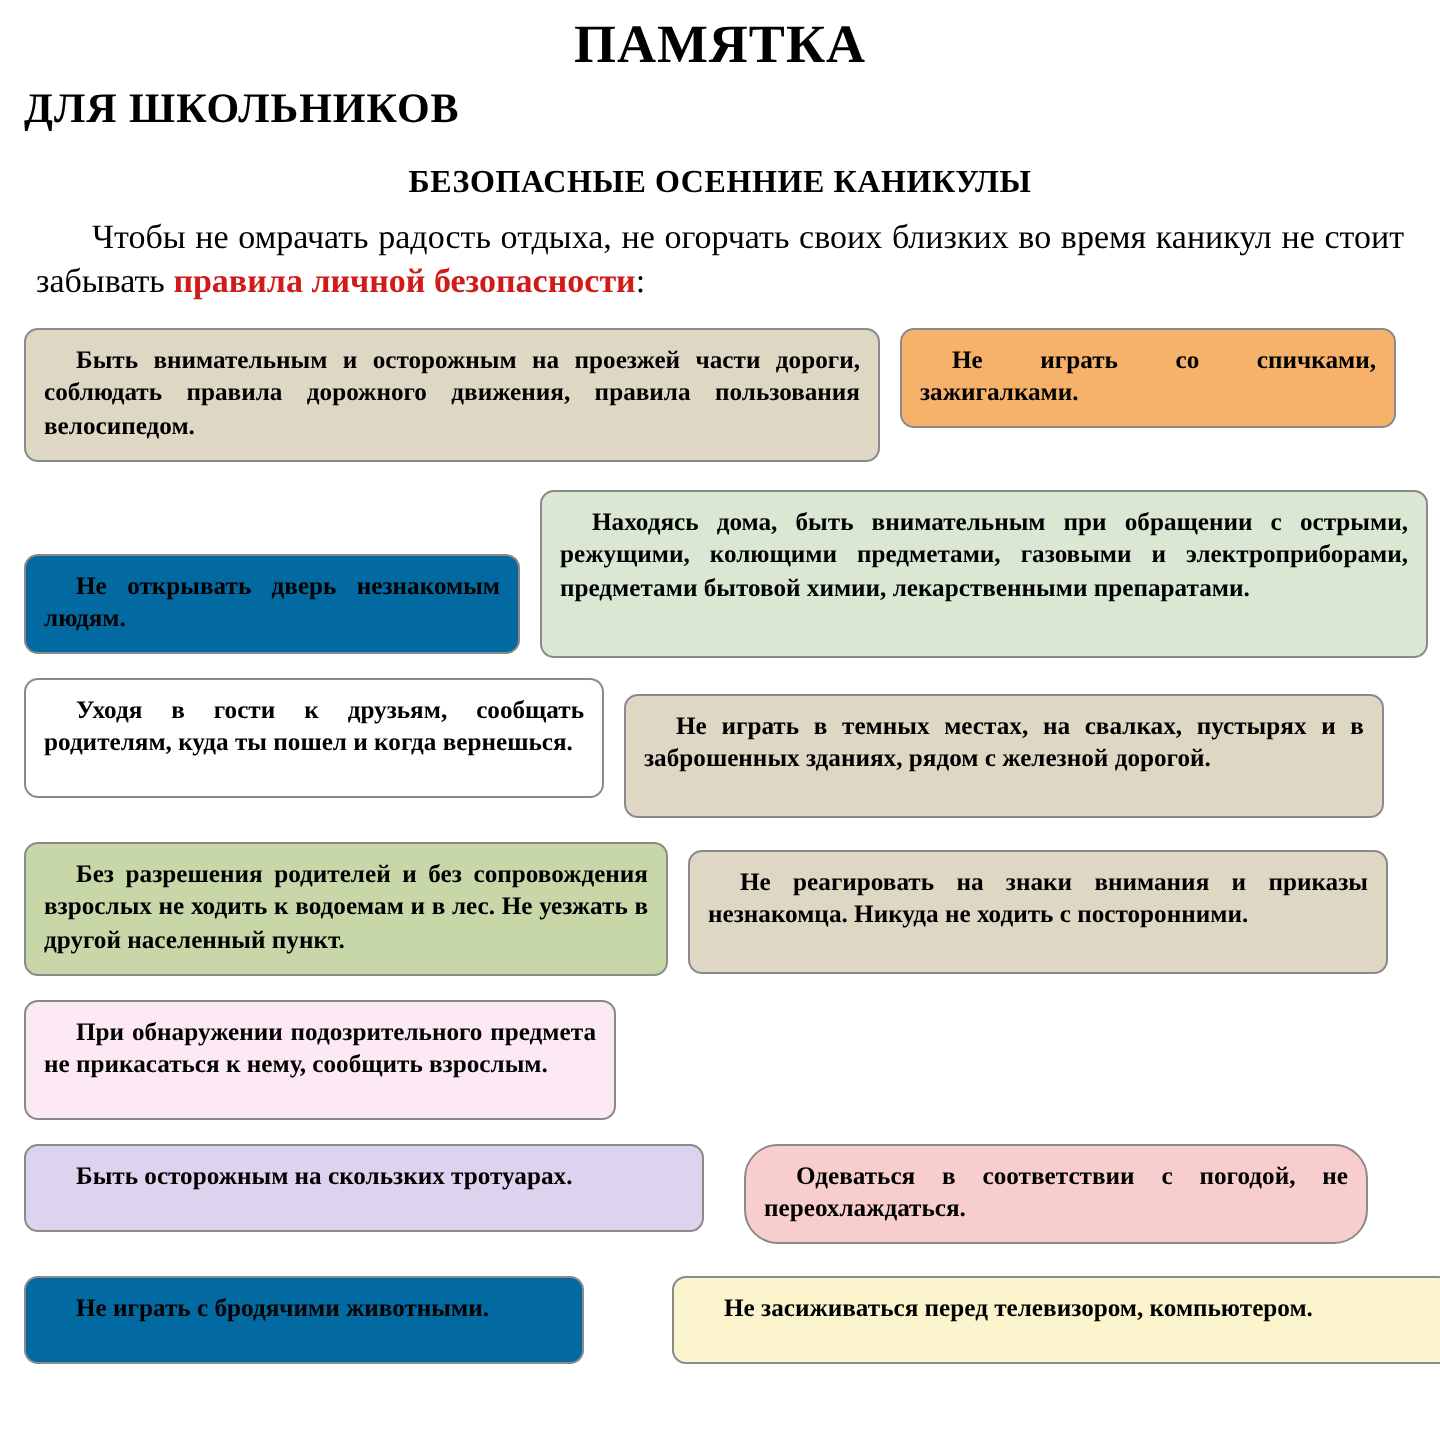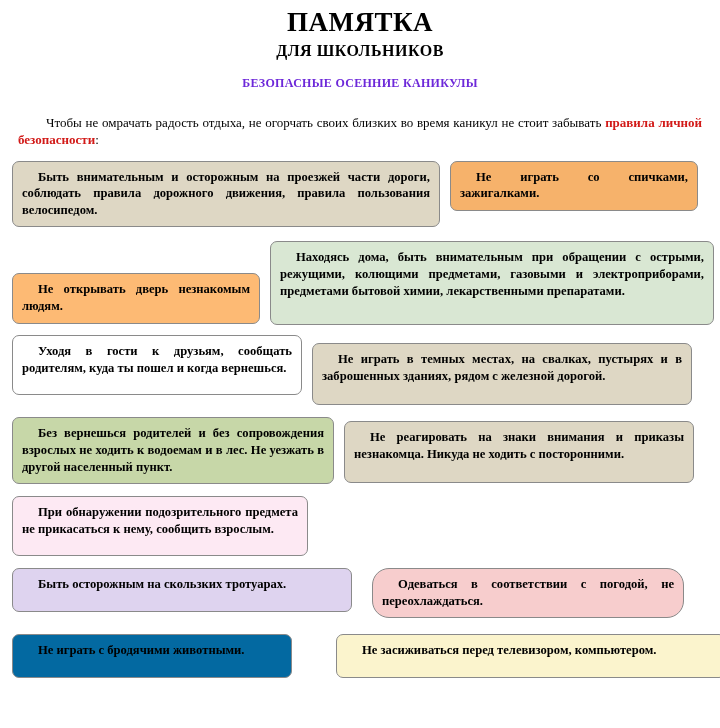--- a/index.html
+++ b/index.html
@@ -25,39 +25,39 @@
   .title-main {
     text-align: center;
     font-family: "Liberation Serif", serif;
     font-weight: bold;
     font-size: 27px;
     letter-spacing: 0.5px;
     line-height: 1.05;
     margin: 2px 0 0 0;
   }
   .title-sub {
-    text-align: center;
+    text-align: left;
     font-family: "Liberation Serif", serif;
     font-weight: bold;
-    font-size: 16px;
+    font-size: 21px;
     letter-spacing: 0.5px;
     margin: 6px 0 0 0;
   }
   .title-red {
     text-align: center;
     font-family: "Liberation Serif", serif;
     font-weight: bold;
-    font-size: 12px;
-    color: #6d28d9;
+    font-size: 16px;
+    color: #000000;
     letter-spacing: 0.3px;
     margin: 16px 0 0 0;
   }
   .intro {
-    margin: 24px 6px 0 6px;
-    font-size: 13px;
+    margin: 7px 6px 0 6px;
+    font-size: 17px;
     line-height: 1.28;
     text-align: justify;
     text-indent: 28px;
   }
   .intro .hl {
     color: #d21a18;
     font-weight: bold;
   }
   .grid {
     margin-top: 12px;
@@ -94,31 +94,31 @@
   <p class="intro"><span>Чтобы не омрачать радость отдыха, не огорчать своих близких во время каникул не стоит забывать </span><span class="hl">правила личной безопасности</span><span>:</span></p>
 
   <div class="grid">
 
     <div class="row">
       <div class="box" style="flex:0 0 428px; background:#ded7c4; min-height:62px;">Быть внимательным и осторожным на проезжей части дороги, соблюдать правила дорожного движения, правила пользования велосипедом.</div>
       <div class="box" style="flex:0 0 248px; background:#f6b26b; min-height:42px;">Не играть со спичками, зажигалками.</div>
     </div>
 
     <div class="row" style="align-items:flex-start; margin-top:14px;">
-      <div class="box" style="flex:0 0 248px; background:#fdba74; min-height:48px; margin-top:32px;">Не открывать дверь незнакомым людям.</div>
+      <div class="box" style="flex:0 0 248px; background:#0369a1; min-height:48px; margin-top:32px;">Не открывать дверь незнакомым людям.</div>
       <div class="box" style="flex:0 0 444px; background:#d9e7d3; min-height:84px;">Находясь дома, быть внимательным при обращении с острыми, режущими, колющими предметами, газовыми и электроприборами, предметами бытовой химии, лекарственными препаратами.</div>
     </div>
 
     <div class="row" style="margin-top:10px;">
       <div class="box" style="flex:0 0 290px; background:#ffffff; min-height:60px;">Уходя в гости к друзьям, сообщать родителям, куда ты пошел и когда вернешься.</div>
       <div class="box" style="flex:0 0 380px; background:#ded7c4; min-height:62px; margin-top:8px;">Не играть в темных местах, на свалках, пустырях и в заброшенных зданиях, рядом с железной дорогой.</div>
     </div>
 
     <div class="row" style="margin-top:12px;">
-      <div class="box" style="flex:0 0 322px; background:#c7d7a8; min-height:62px;">Без вернешься родителей и без сопровождения взрослых не ходить к водоемам и в лес. Не уезжать в другой населенный пункт.</div>
+      <div class="box" style="flex:0 0 322px; background:#c7d7a8; min-height:62px;">Без разрешения родителей и без сопровождения взрослых не ходить к водоемам и в лес. Не уезжать в другой населенный пункт.</div>
       <div class="box" style="flex:0 0 350px; background:#ded7c4; min-height:62px; margin-top:4px;">Не реагировать на знаки внимания и приказы незнакомца. Никуда не ходить с посторонними.</div>
     </div>
 
     <div class="row" style="margin-top:12px;">
       <div class="box" style="flex:0 0 296px; background:#fde9f3; min-height:60px;">При обнаружении подозрительного предмета не прикасаться к нему, сообщить взрослым.</div>
     </div>
 
     <div class="row" style="margin-top:12px;">
       <div class="box" style="flex:0 0 340px; background:#ded3ef; min-height:44px;">Быть осторожным на скользких тротуарах.</div>
       <div class="box" style="flex:0 0 312px; background:#f7cdcd; min-height:44px; margin-left:10px;border-radius:17px;">Одеваться в соответствии с погодой, не переохлаждаться.</div>

